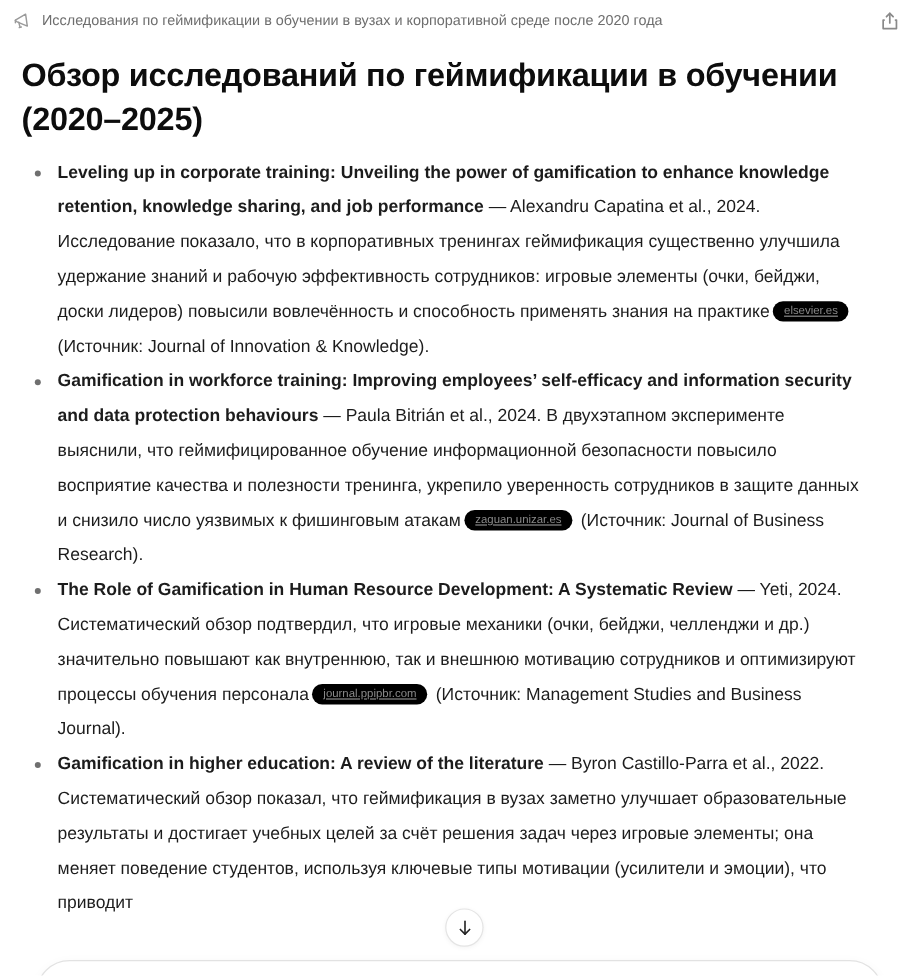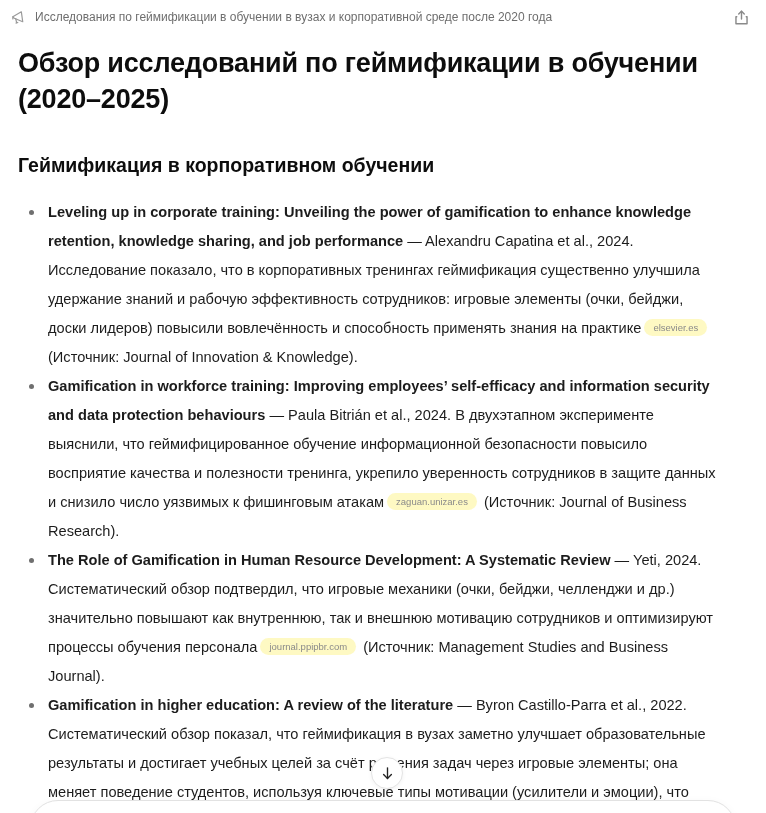--- a/index.html
+++ b/index.html
@@ -87,31 +87,32 @@
     width: 5px;
     height: 5px;
     border-radius: 50%;
     background: #6f6f6f;
   }
   .bullet-item .b {
     font-weight: 700;
   }
   .pill {
     display: inline-block;
-    background: #fef9c3;
+    background: #000000;
     color: #8a8a8a;
     font-size: 9.5px;
     line-height: 1;
     padding: 4px 9px 3px 9px;
     border-radius: 99px;
     margin: 0 3px;
     position: relative;
     top: -2px;
     white-space: nowrap;
     cursor: pointer;
+    text-decoration: underline;
   }
   
   .scroll-btn {
     position: absolute;
     left: 371px;
     top: 757px;
     width: 32px;
     height: 32px;
     border-radius: 50%;
     background: #ffffff;
@@ -161,21 +162,20 @@
         <path d="M6 11H5v9h14v-9h-1"></path>
       </svg>
     </span>
   </button>
 </div>
 
 <div class="content">
 
   <h1 class="page-title">Обзор исследований по геймификации в обучении (2020–2025)</h1>
 
-  <h2 class="section-heading">Геймификация в корпоративном обучении</h2>
   <div class="bullet-list">
 
     <div class="bullet-item">
       <span class="dot"></span><span class="b">Leveling up in corporate training: Unveiling the power of gamification to enhance knowledge retention, knowledge sharing, and job performance</span><span> — Alexandru Capatina et al., 2024. Исследование показало, что в корпоративных тренингах геймификация существенно улучшила удержание знаний и рабочую эффективность сотрудников: игровые элементы (очки, бейджи, доски лидеров) повысили вовлечённость и способность применять знания на практике</span><span class="pill">elsevier.es</span><span> (Источник: Journal of Innovation &amp; Knowledge).</span>
     </div>
 
     <div class="bullet-item">
       <span class="dot"></span><span class="b">Gamification in workforce training: Improving employees’ self-efficacy and information security and data protection behaviours</span><span> — Paula Bitrián et al., 2024. В двухэтапном эксперименте выяснили, что геймифицированное обучение информационной безопасности повысило восприятие качества и полезности тренинга, укрепило уверенность сотрудников в защите данных и снизило число уязвимых к фишинговым атакам</span><span class="pill">zaguan.unizar.es</span><span> (Источник: Journal of Business Research).</span>
     </div>
 

